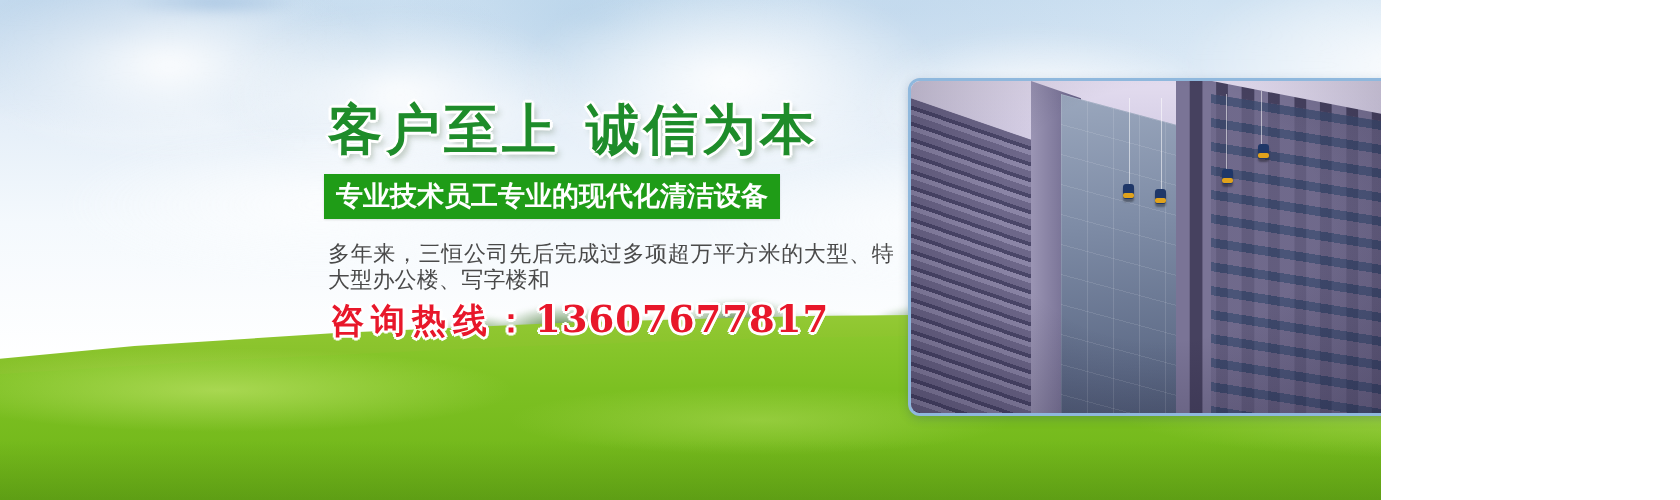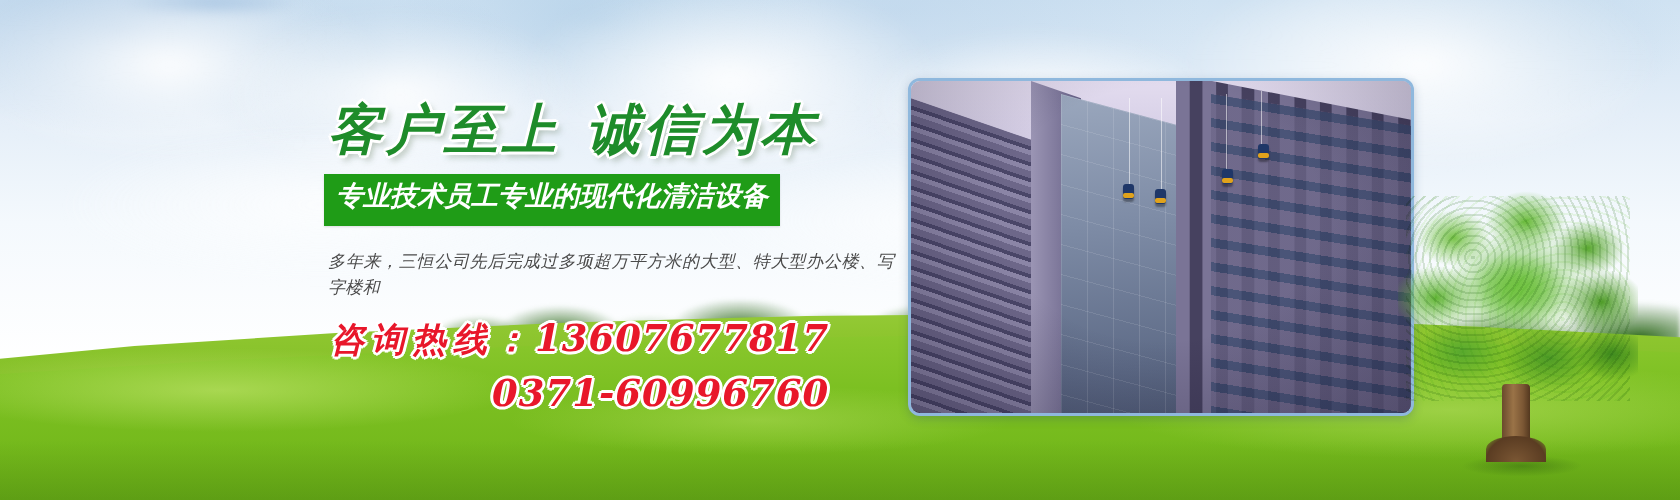--- a/index.html
+++ b/index.html
@@ -2,23 +2,22 @@
 <html><head>
 <meta charset="utf-8">
 <style>
   html,body{margin:0;padding:0;}
   body{
     width:1680px;height:500px;overflow:hidden;
     font-family:"Liberation Sans","DejaVu Sans",sans-serif;
     background:#ffffff;
   }
   #banner{
-    position:relative;width:1680px;height:500px;overflow:hidden;
+    position:relative;width:1381px;height:500px;overflow:hidden;
     background:#e5e5e5;
-    font-style:italic;
   }
 
   
   .sky{
     position:absolute;left:0;top:0;width:1680px;height:360px;
     background:
       radial-gradient(ellipse 320px 150px at 120px 30px, rgba(150,185,220,.55), rgba(255,255,255,0) 70%),
       radial-gradient(ellipse 260px 120px at 340px 60px, rgba(160,195,225,.45), rgba(255,255,255,0) 72%),
       radial-gradient(ellipse 300px 140px at 600px 20px, rgba(150,190,222,.40), rgba(255,255,255,0) 70%),
       radial-gradient(ellipse 420px 180px at 900px 10px, rgba(170,200,228,.32), rgba(255,255,255,0) 72%),
@@ -97,39 +96,39 @@
     text-shadow:
       -2px -2px 0 #ffffff, 2px -2px 0 #ffffff, -2px 2px 0 #ffffff, 2px 2px 0 #ffffff,
       -3px 0 0 #ffffff, 3px 0 0 #ffffff, 0 -3px 0 #ffffff, 0 3px 0 #ffffff,
       4px 5px 6px rgba(60,90,50,.35);
     margin:0 0 14px 6px;
   }
   .headline .gap{display:inline-block;width:26px;}
 
   .greenbar{
     display:inline-block;background:#1f9c17;
-    padding:7px 12px 15px 12px;margin:0 0 0 2px;
+    padding:7px 12px 8px 12px;margin:0 0 0 2px;
     box-shadow:0 1px 2px rgba(0,0,0,.12);
   }
   .greenbar-text{
     font-family:"DejaVu Sans","Liberation Sans",sans-serif;
     font-size:27px;font-weight:bold;letter-spacing:0px;
     color:#ffffff;white-space:nowrap;line-height:1.1;
   }
 
   .para{
     margin:22px 0 0 6px;width:566px;
     font-family:"DejaVu Sans","Liberation Sans",sans-serif;
-    font-size:17px;line-height:26px;color:#4a4a4a;
+    font-size:22px;line-height:26px;color:#4a4a4a;
     letter-spacing:.2px;text-align:justify;
   }
   .para p{margin:0;}
 
   .hotline{
-    margin:16px 0 0 8px;white-space:nowrap;
+    margin:4px 0 0 8px;white-space:nowrap;
     font-family:"DejaVu Serif","Liberation Serif",serif;
     font-size:34px;font-weight:bold;color:#e8172a;letter-spacing:2px;
     text-shadow:
       -2px -2px 0 #ffffff, 2px -2px 0 #ffffff, -2px 2px 0 #ffffff, 2px 2px 0 #ffffff,
       -3px 0 0 #ffffff, 3px 0 0 #ffffff, 0 -3px 0 #ffffff, 0 3px 0 #ffffff;
   }
   .hotline .lbl{letter-spacing:7px;}
   .hotline .num{font-size:37px;letter-spacing:1px;}
   .hotline2{
     margin:8px 0 0 170px;white-space:nowrap;
@@ -292,21 +291,20 @@
       <span class="greenbar-text">专业技术员工专业的现代化清洁设备</span>
     </div>
 
     <div class="para">
       <p>多年来，三恒公司先后完成过多项超万平方米的大型、特大型办公楼、写字楼和</p>
     </div>
 
     <div class="hotline">
       <span class="lbl">咨询热线：</span><span class="num">13607677817</span>
     </div>
-    <div class="hotline2">0371-60996760</div>
   </div>
 
   <div class="photo-frame">
     <div class="photo">
       <div class="ph-sky"></div>
       <div class="tower-left"></div>
       <div class="tower-left-edge"></div>
       <div class="glass"></div>
       <div class="tower-right"></div>
       <div class="tower-right-win"></div>

